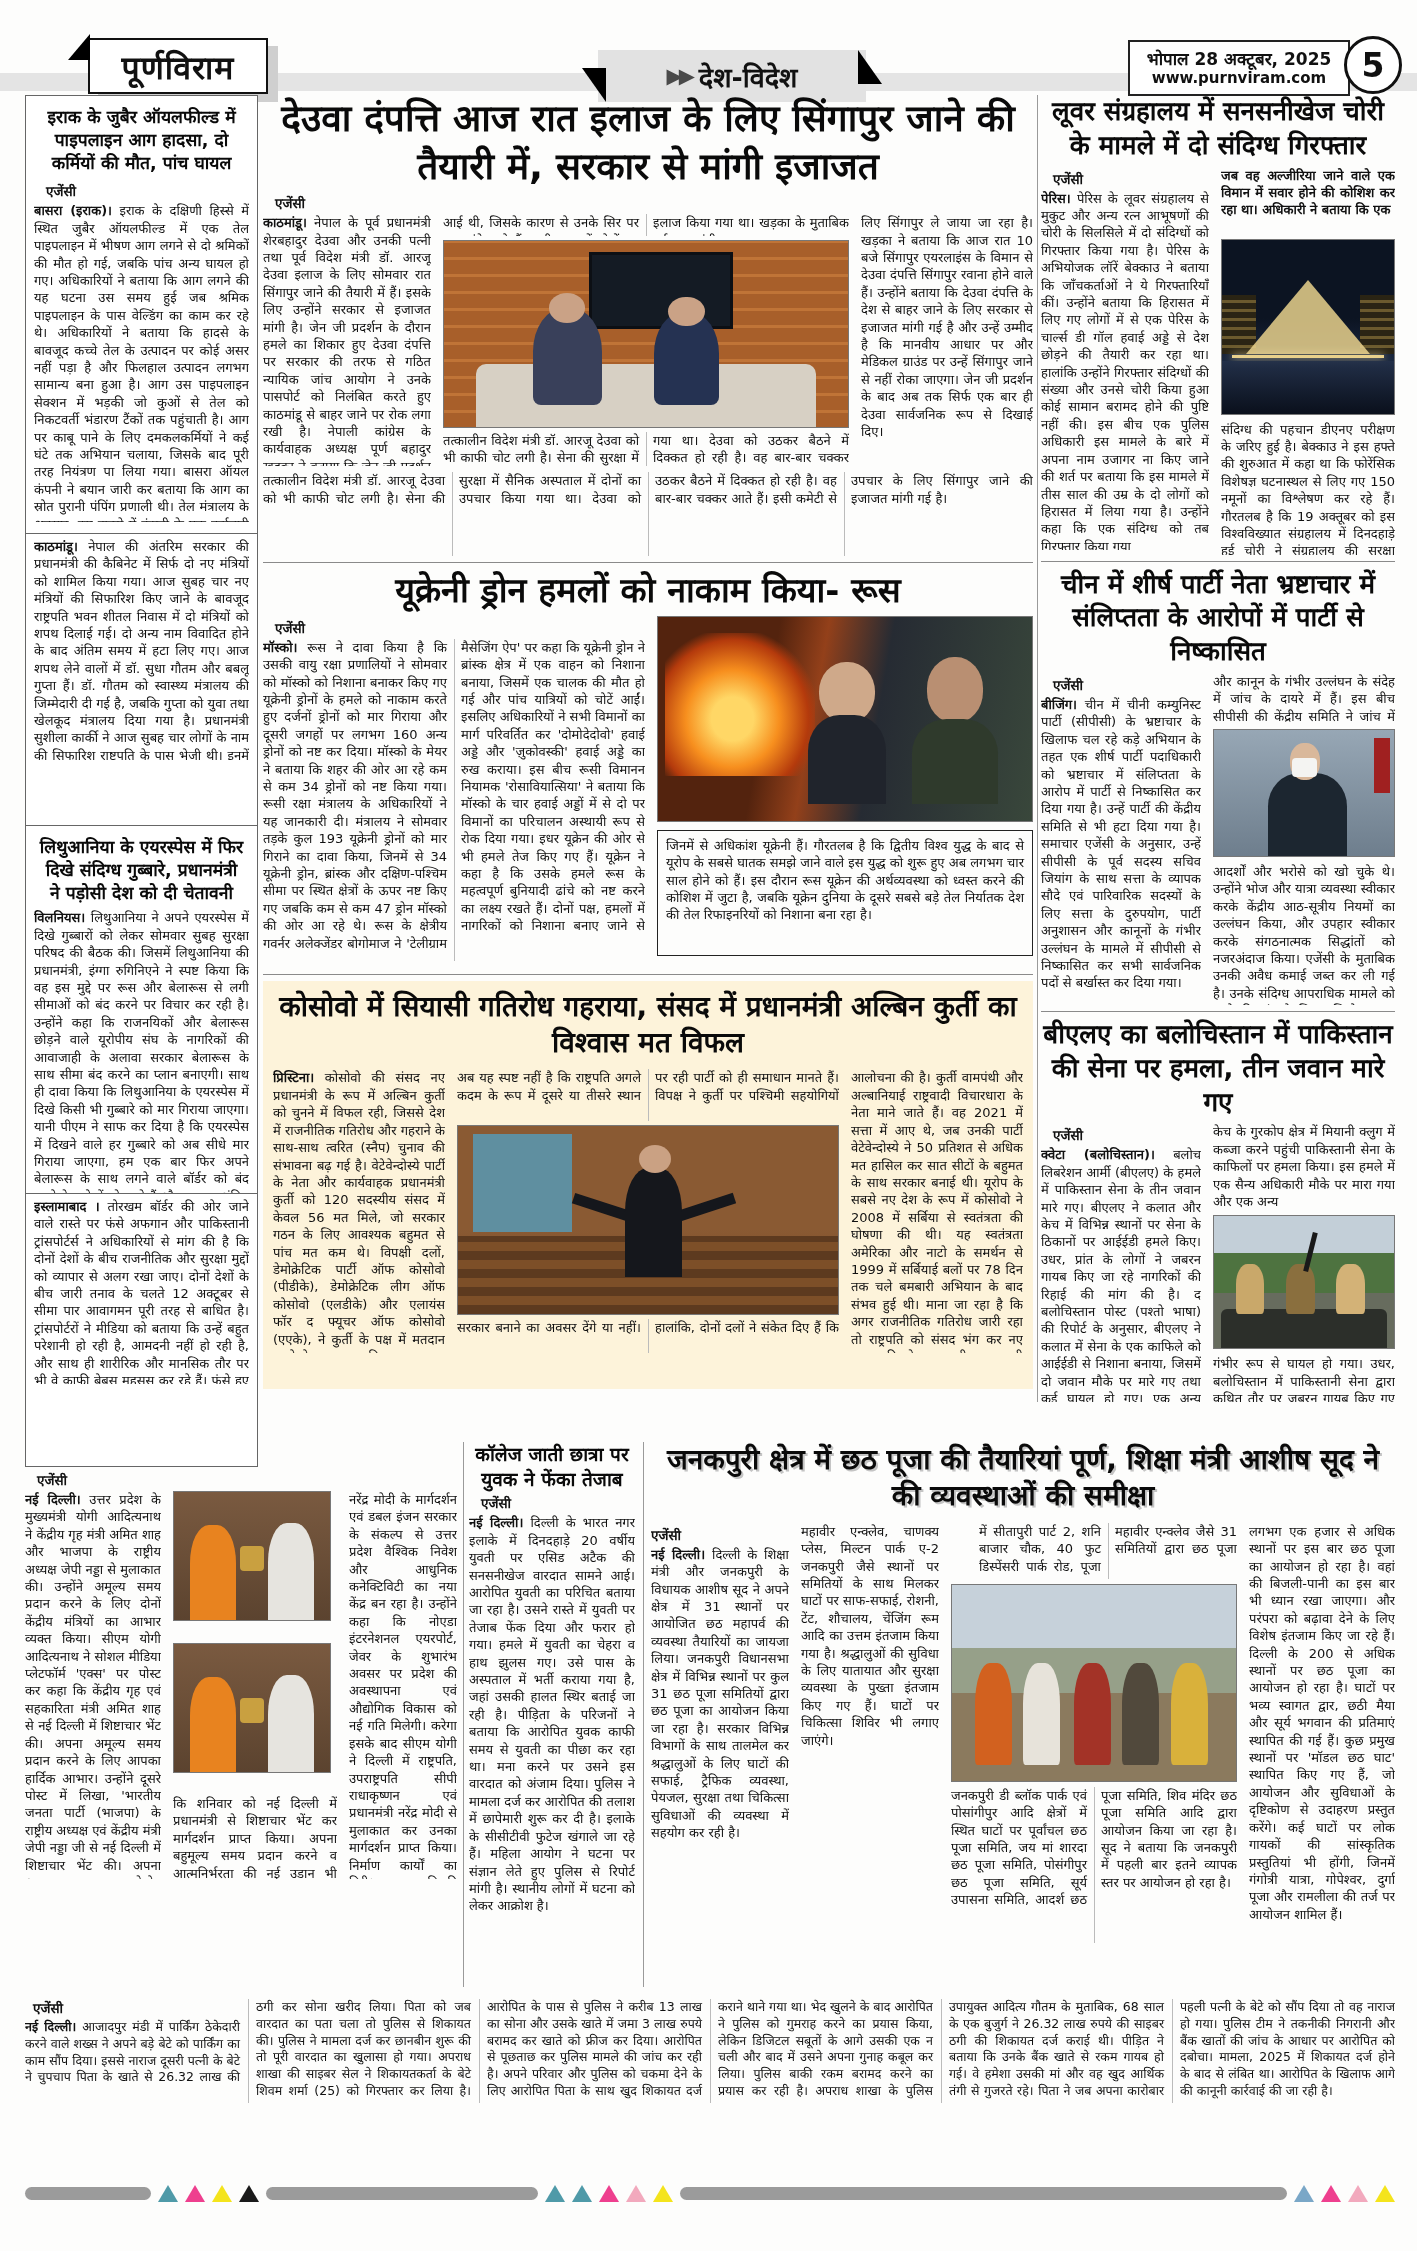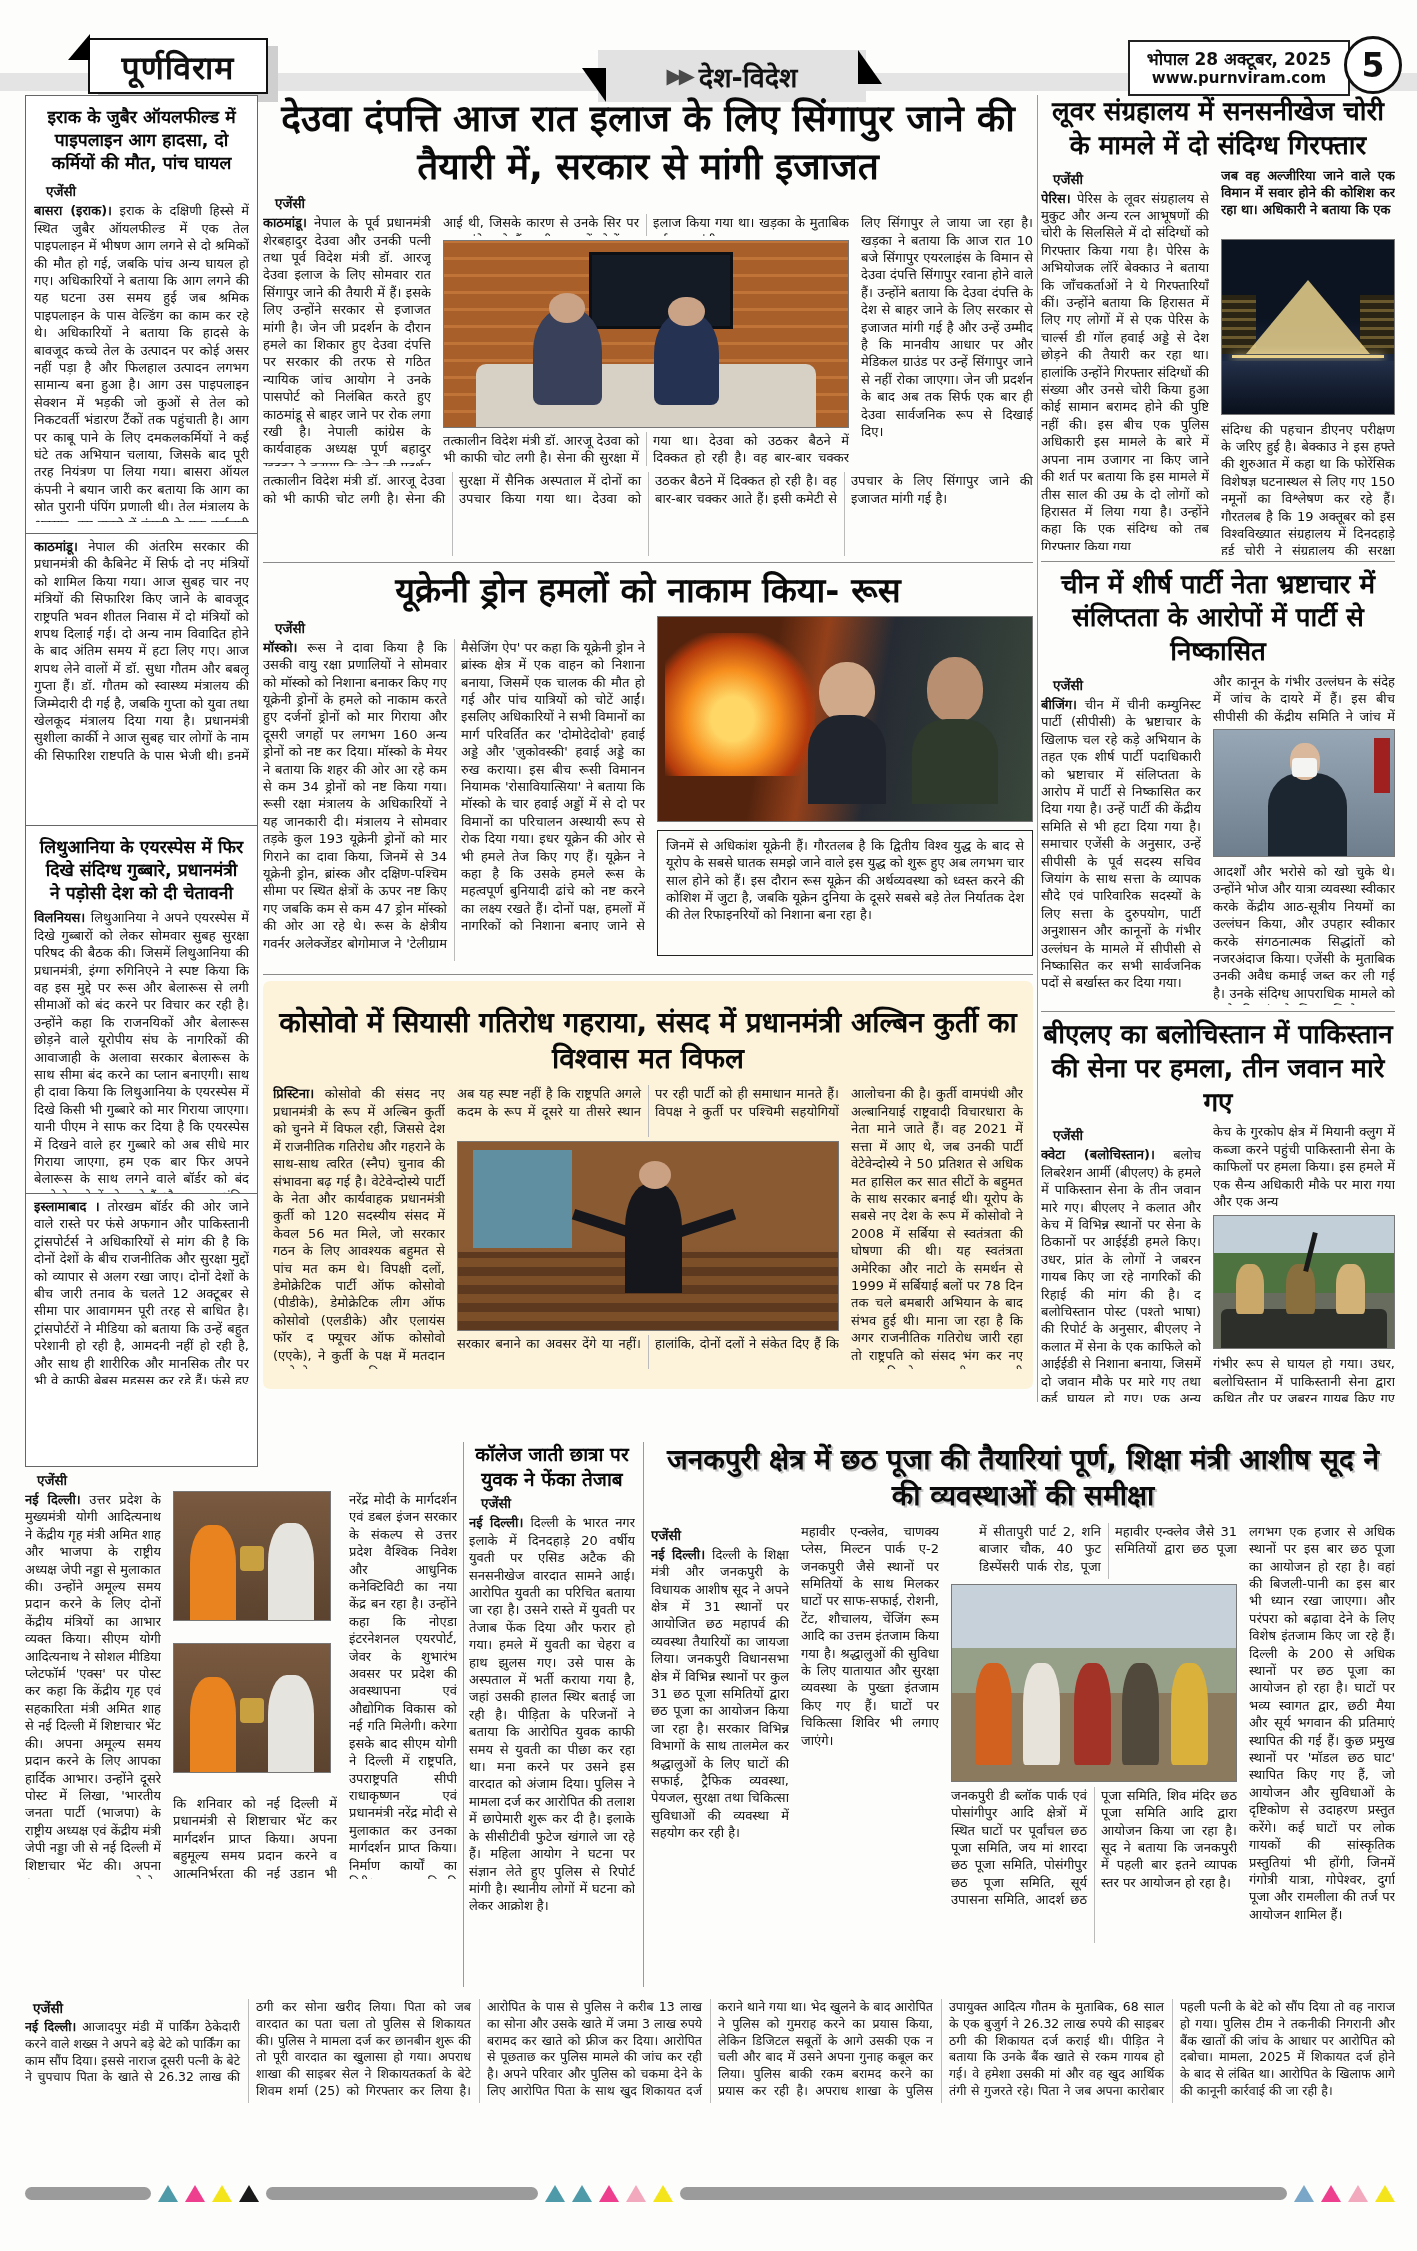--- a/index.html
+++ b/index.html
@@ -37,21 +37,21 @@
   .row{display:flex;gap:12px;}
   .hr{border:none;border-top:1px solid #8a8a8a;margin:6px 0;}
   .vline{position:absolute;width:1px;background:#9a9a9a;}
   .photo{position:relative;overflow:hidden;border:1px solid #777;flex-shrink:0;}
   .note-box{border:1.5px solid #222;padding:6px 8px;}
   
   .col-left{position:absolute;left:25px;top:95px;width:233px;height:1372px;border:1px solid #666;box-sizing:border-box;overflow:hidden;background:#fff;}
   .lart{padding:4px 8px 6px;border-bottom:1px solid #666;box-sizing:border-box;overflow:hidden;}
   .col-center{position:absolute;left:263px;top:95px;width:770px;height:1307px;overflow:hidden;}
   .col-right{position:absolute;left:1041px;top:95px;width:354px;height:1307px;overflow:hidden;}
-  .kosovo-box{background:#fdf3da;padding:24px 10px;box-sizing:border-box;border-radius:7px;}
+  .kosovo-box{background:#fdf3da;padding:8px 10px;box-sizing:border-box;}
   
   .b-yogi{position:absolute;left:25px;top:1468px;width:432px;height:518px;overflow:hidden;}
   .b-acid{position:absolute;left:469px;top:1442px;width:166px;height:545px;overflow:hidden;}
   .b-janak{position:absolute;left:651px;top:1442px;width:744px;height:545px;overflow:hidden;}
   
   .strip{position:absolute;left:25px;top:1995px;width:1370px;height:176px;overflow:hidden;}
   .strip-head{background:#f9d9de;padding:8px 0 10px;}
   .strip-body{column-count:6;column-gap:16px;column-rule:1px solid #bbb;margin-top:4px;height:104px;overflow:hidden;font-size:12.5px;}
   
   .pfoot{position:absolute;left:25px;top:2180px;width:1370px;height:26px;display:flex;align-items:center;gap:7px;}

